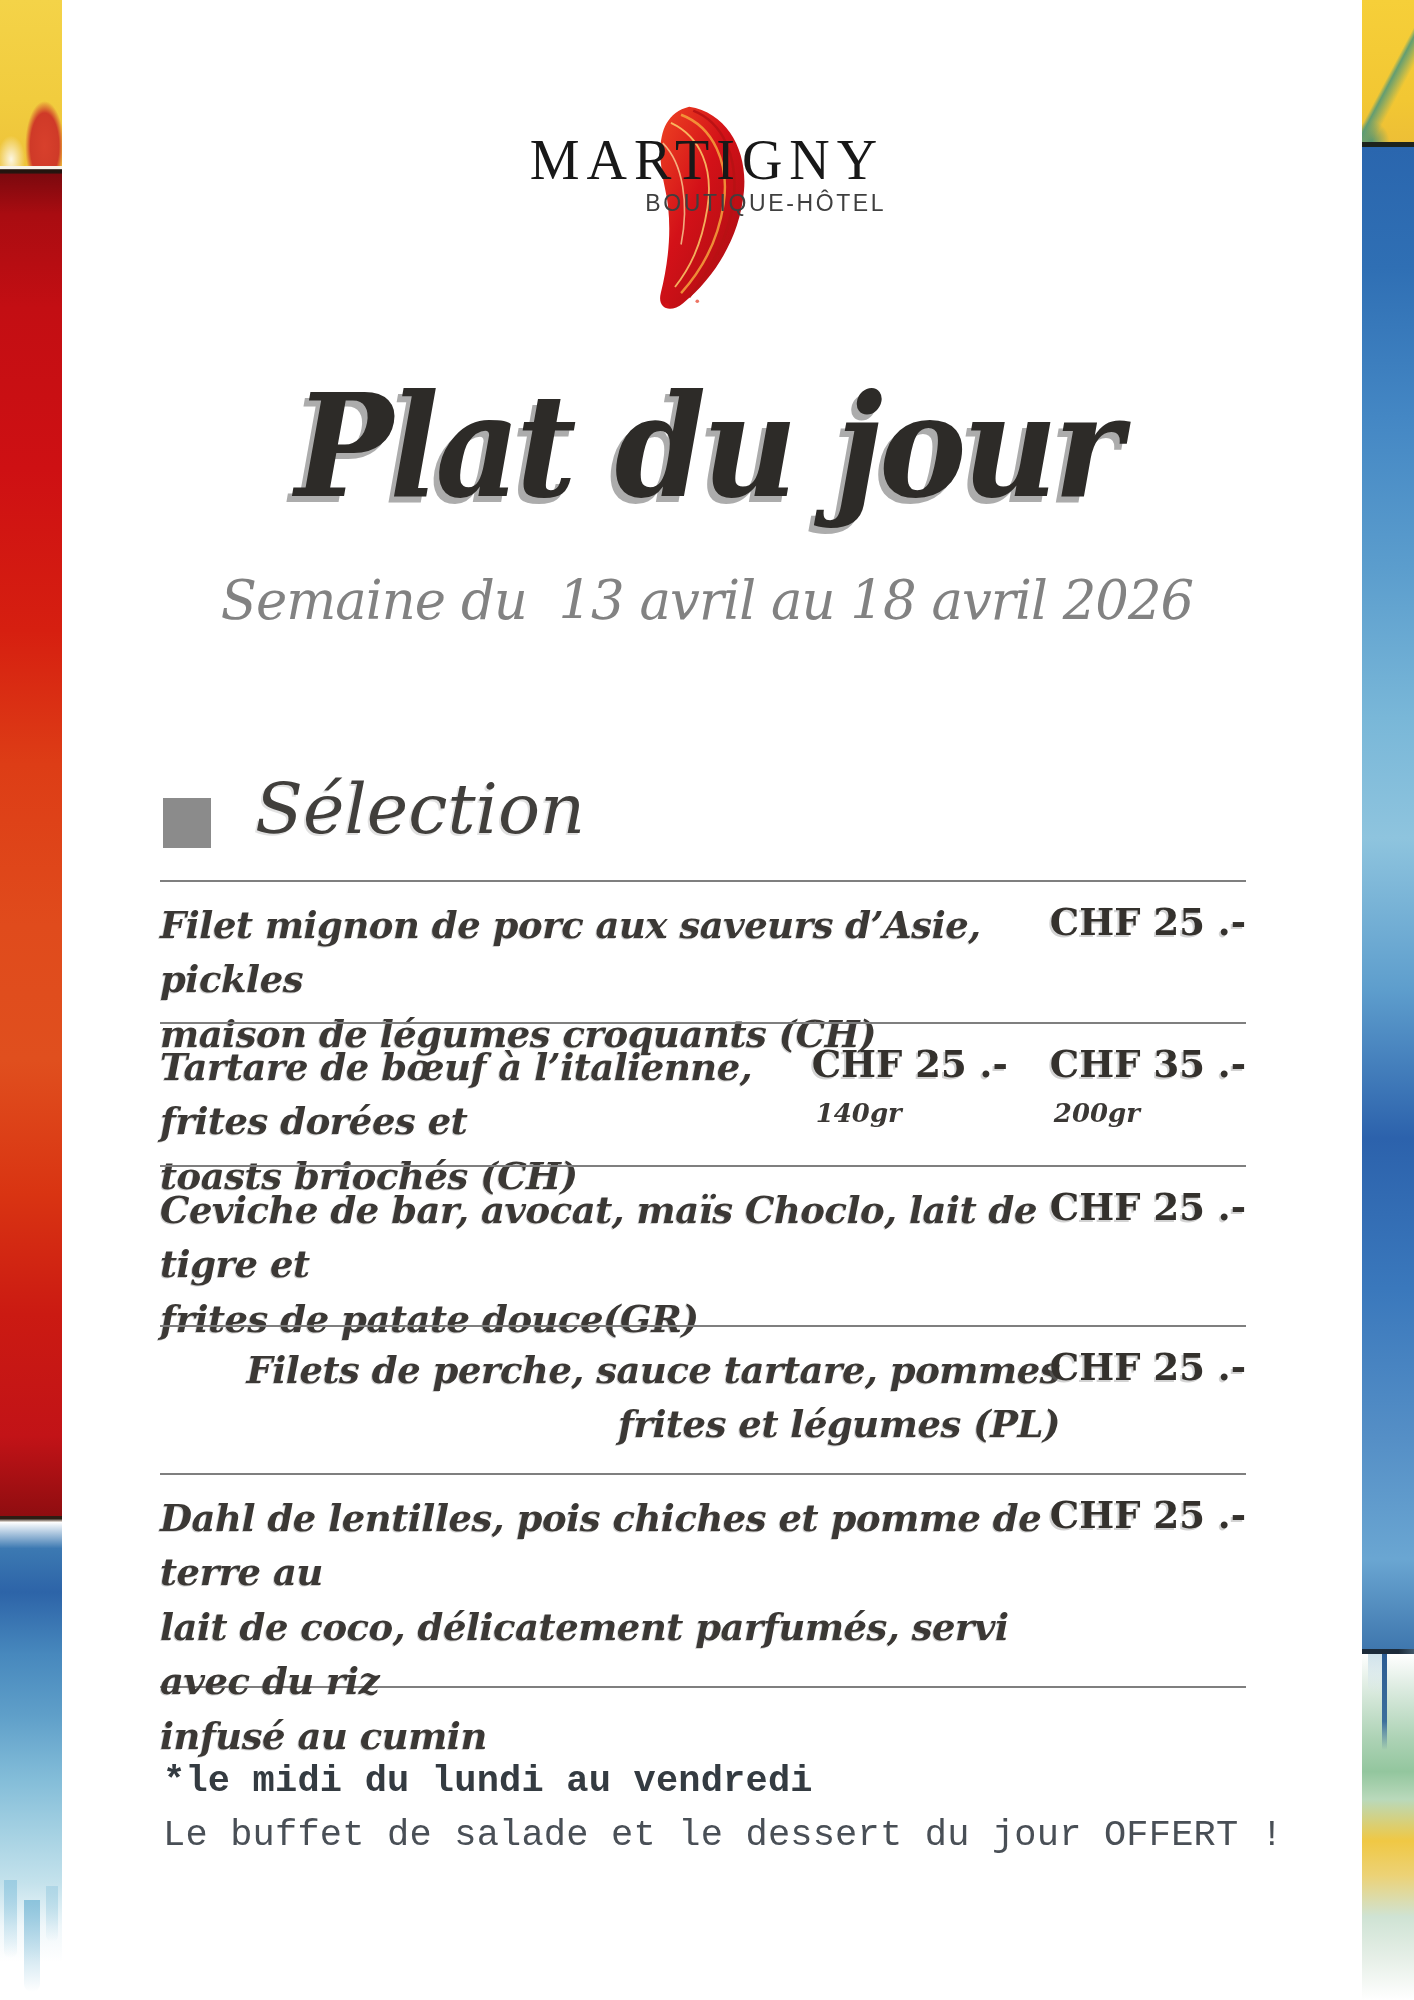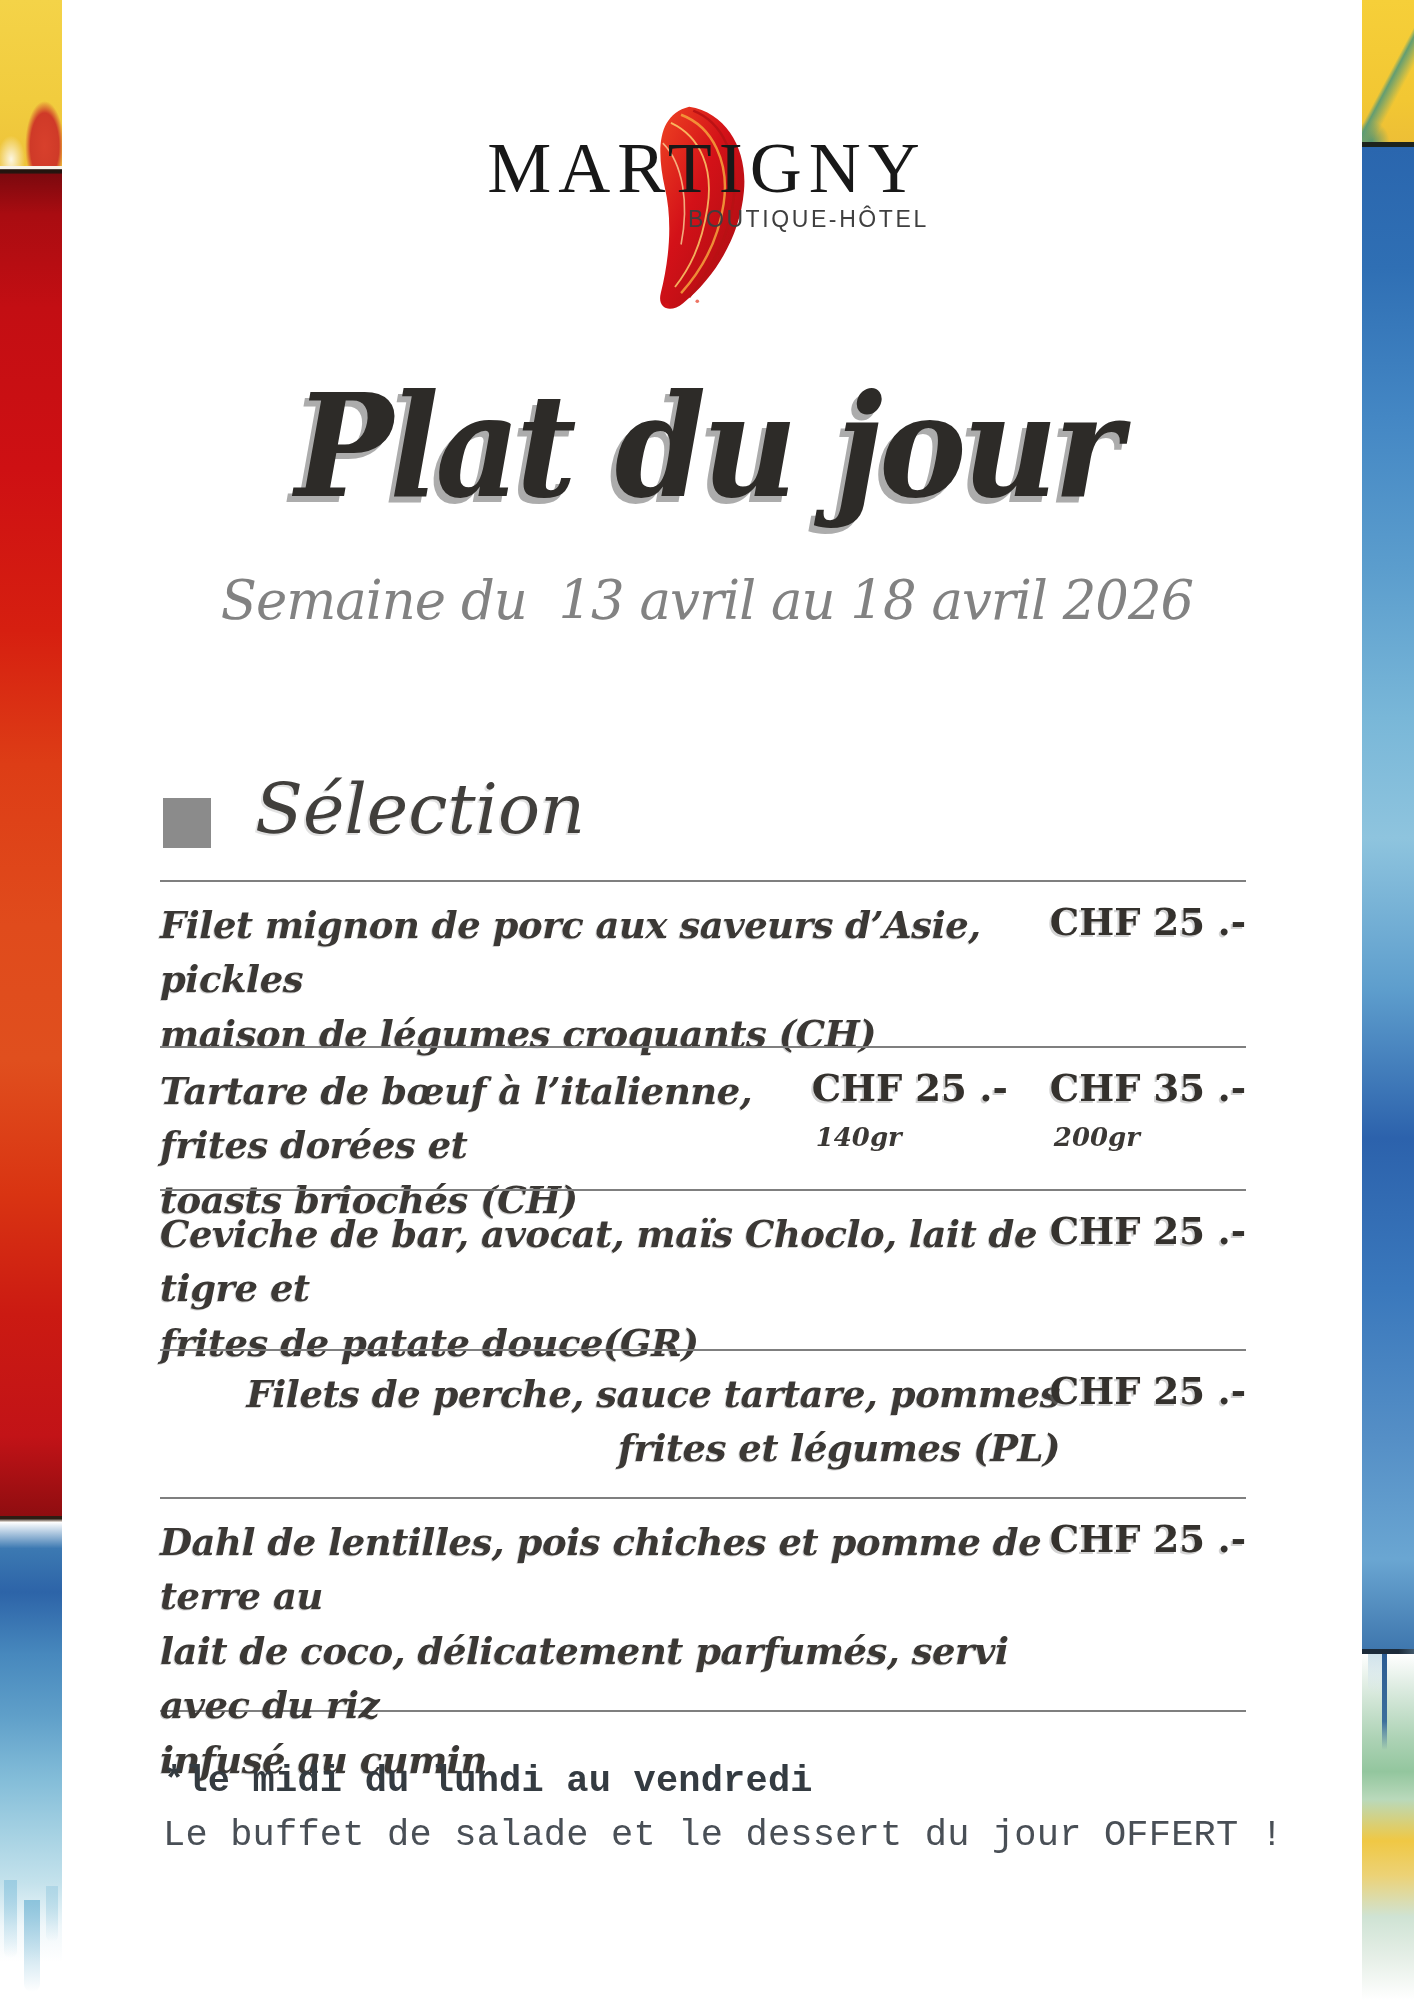--- a/index.html
+++ b/index.html
@@ -61,21 +61,21 @@
       #e6efe7 88%, rgba(255,255,255,0) 100%);}
   .rd1{left:20px;top:1654px;width:5px;height:96px;background:linear-gradient(180deg,#2c5c92,#3c6f9c 70%,rgba(60,111,156,0));}
   .rd2{left:6px;top:1654px;width:18px;height:40px;background:linear-gradient(180deg,#cfe2ea,rgba(255,255,255,0));border-radius:0 0 10px 10px;}
 
   
   .brush-svg{position:absolute;left:600px;top:102px;width:152px;height:214px;z-index:1;}
   .wordmark-row{position:absolute;left:0;right:0;top:132px;text-align:center;z-index:2;}
   .wordmark-wrap{position:relative;display:inline-block;}
   .wordmark{
     font-family:"Liberation Serif", serif;
-    font-size:72px;font-weight:500;color:#181818;
+    font-size:56px;font-weight:500;color:#181818;
     letter-spacing:7px;line-height:1;}
   .tagline{
     position:absolute;right:-2px;bottom:-27px;
     font-family:"Liberation Sans", sans-serif;
     font-size:23px;font-weight:400;color:#3f3f3f;
     letter-spacing:2.6px;line-height:1;}
 
   
   .title{
     position:absolute;left:0;right:0;top:372px;margin:0;
@@ -102,21 +102,21 @@
     margin-left:44px;
     font-family:"DejaVu Serif", serif;
     font-style:italic;font-weight:500;
     font-size:70px;color:#413f3c;
     text-shadow:-2px 2px 0 rgba(140,140,140,.25);}
 
   
   .menu{position:absolute;left:160px;top:880px;width:1086px;}
   .row{position:relative;border-top:2px solid #7f7f7f;box-sizing:border-box;}
   .row:nth-child(1){height:142px;}
-  .row:nth-child(2){height:143px;margin-top:24px;}
+  .row:nth-child(2){height:143px;}
   .row:nth-child(3){height:160px;}
   .row:nth-child(4){height:148px;text-align:right;}
   .row:nth-child(5){height:215px;border-bottom:2px solid #7f7f7f;}
   .desc{
     padding-top:16px;max-width:900px;
     font-family:"DejaVu Serif", serif;
     font-style:italic;font-weight:700;
     font-size:37px;line-height:1.47;color:#3b3835;
     letter-spacing:-0.5px;
     white-space:pre-line;

